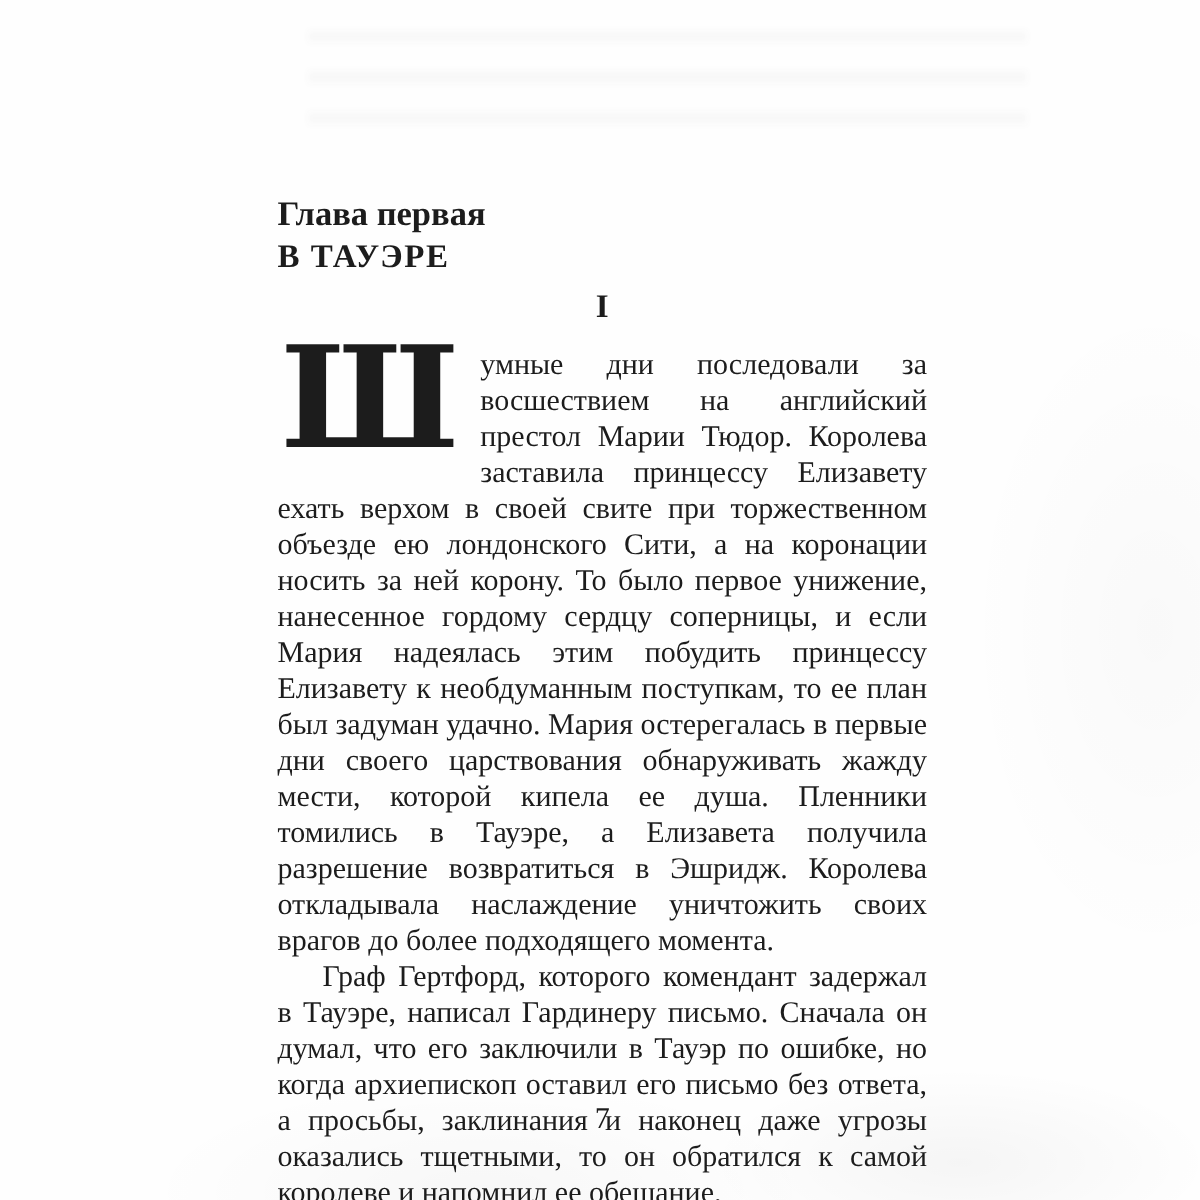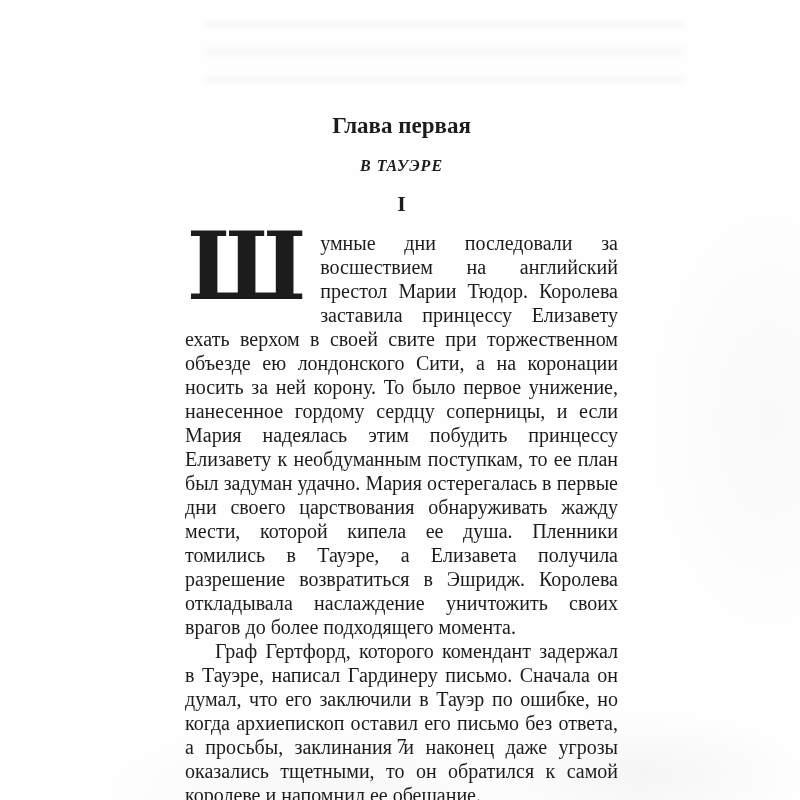--- a/index.html
+++ b/index.html
@@ -23,25 +23,25 @@
   .ghost-bleed {
     position: absolute; left: 205px; top: 20px; width: 480px; height: 78px;
     background: repeating-linear-gradient(
       to bottom,
       rgba(70,70,70,0.05) 0px, rgba(70,70,70,0.05) 9px,
       transparent 9px, transparent 27px);
     filter: blur(2px);
     opacity: 0.55;
   }
   .chapter-head {
-    position: absolute; left: 185px; top: 113px; width: 433px;
-    text-align: center; font-weight: bold;
+    position: absolute; left: 185px; top: 130px; width: 433px;
+    text-align: left; font-weight: bold;
   }
   .chapter-label { font-size: 23px; line-height: 26px; }
-  .chapter-title { font-size: 16px; line-height: 26px; letter-spacing: 1px; margin-top: 14px; font-style: italic; }
+  .chapter-title { font-size: 22px; line-height: 26px; letter-spacing: 1px; margin-top: 2px; }
   .section-numeral {
     position: absolute; left: 185px; top: 192px; width: 433px;
     text-align: center; font-weight: bold; font-size: 22px; line-height: 24px;
   }
   .body-text {
     position: absolute; left: 185px; top: 231px; width: 433px;
     font-size: 20px; line-height: 24px;
     text-align: justify;
   }
   .para { margin: 0; }

